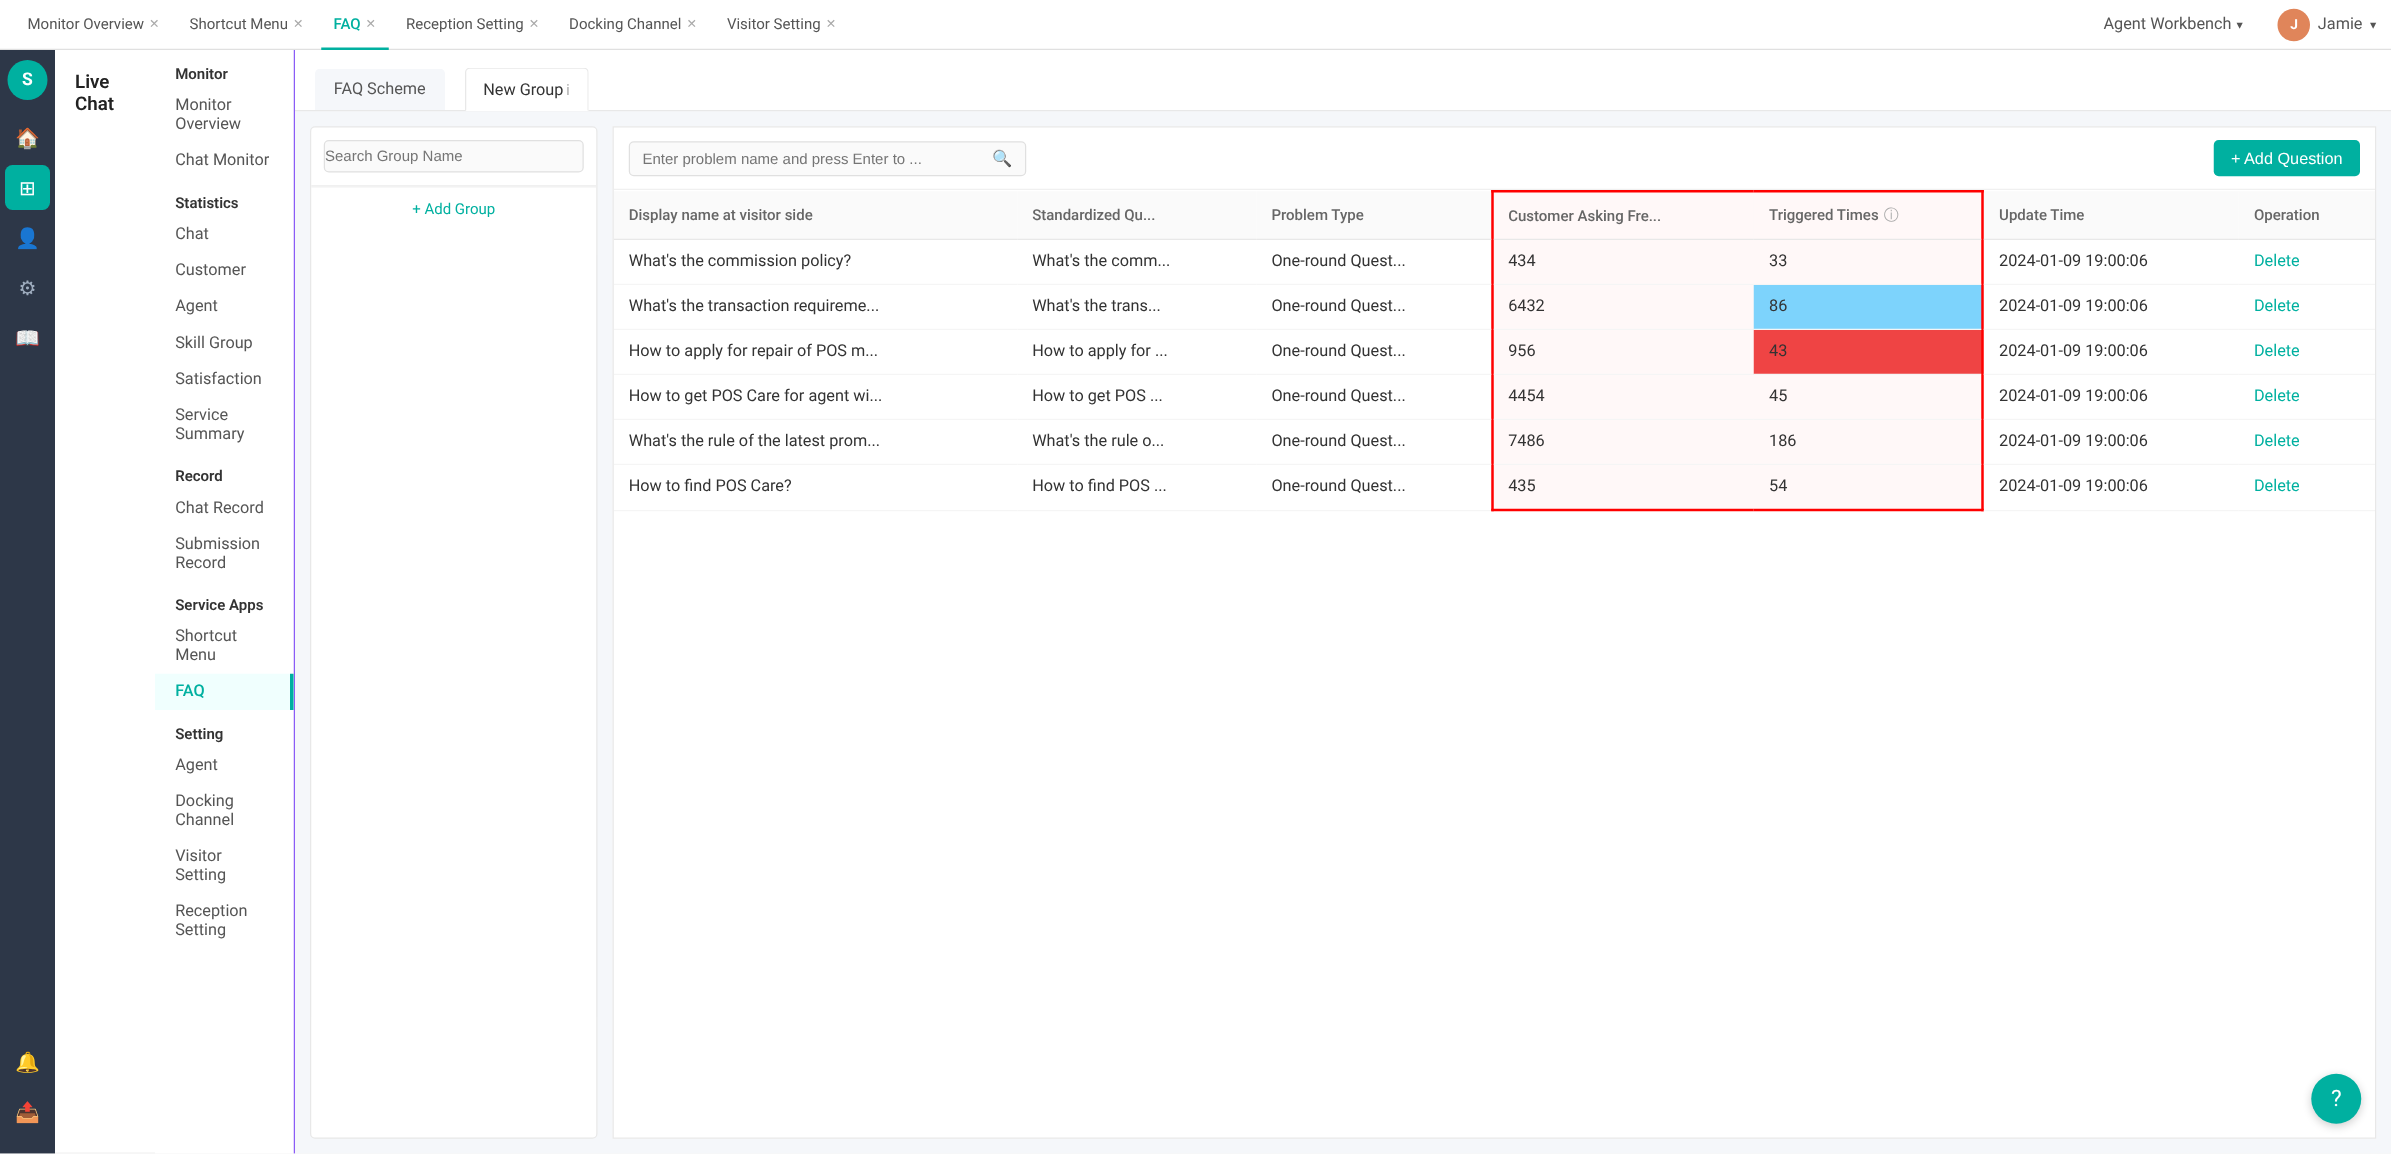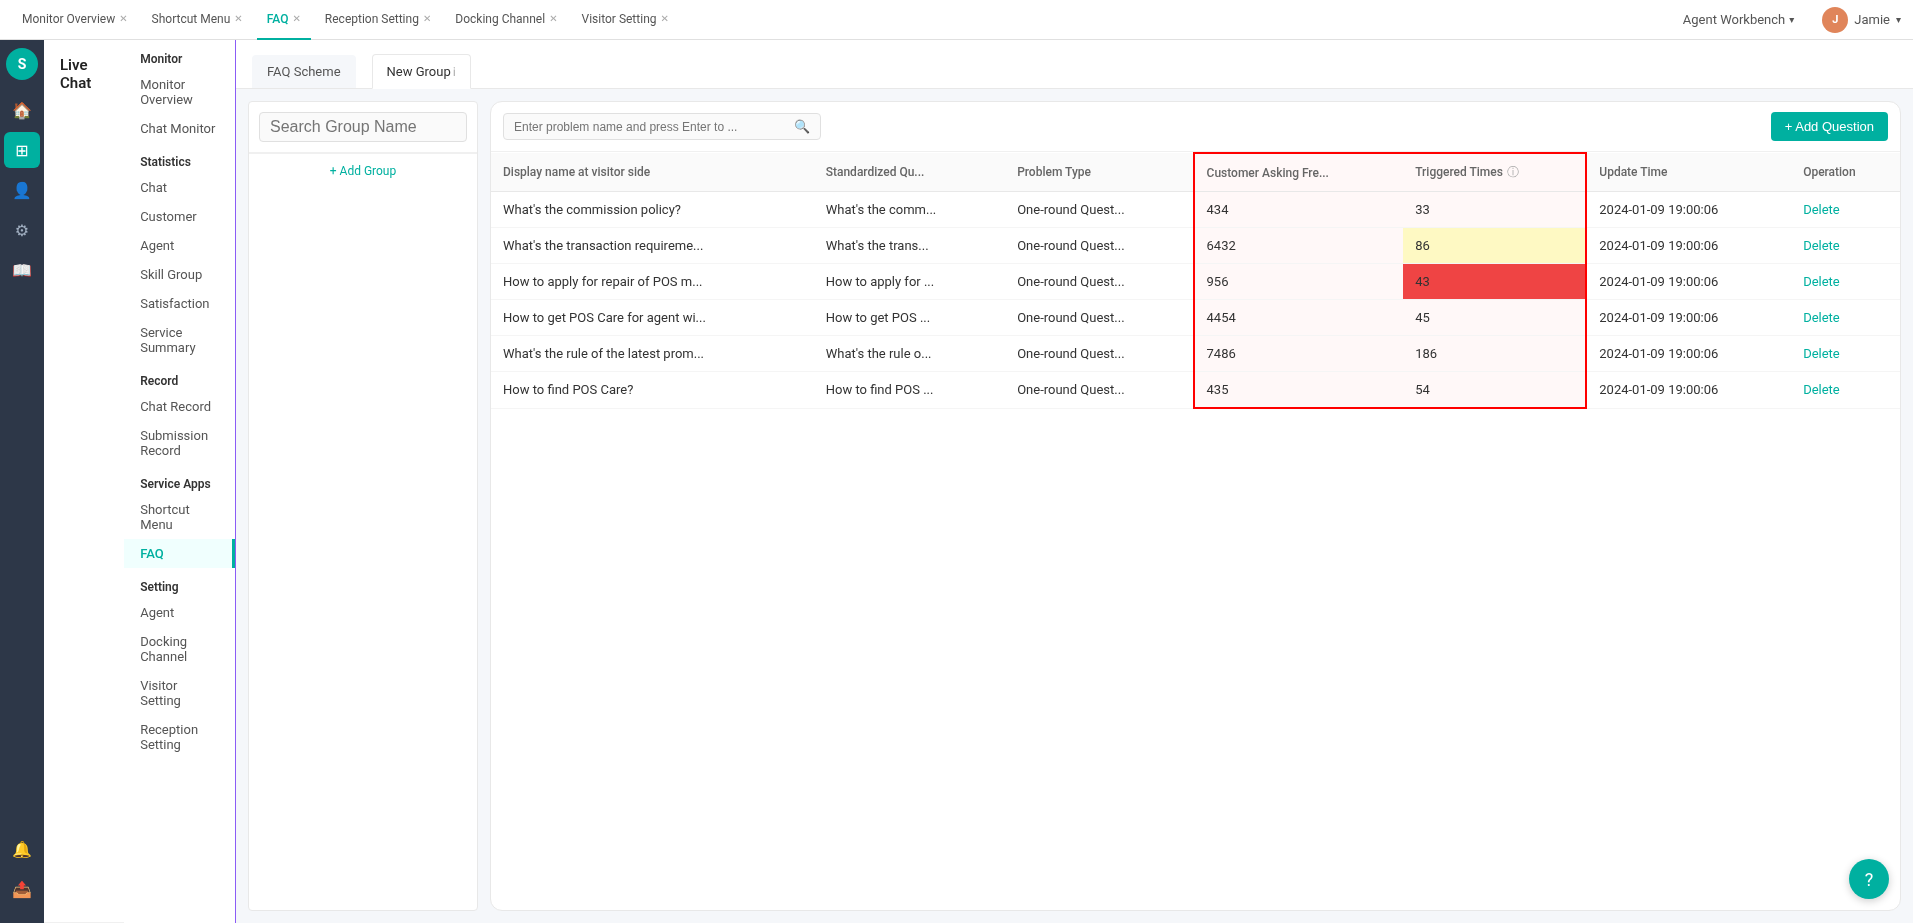--- a/index.html
+++ b/index.html
@@ -41,29 +41,29 @@
     .sub-tab { padding: 8px 14px; font-size: 13px; cursor: pointer; border: 1px solid transparent; border-radius: 4px 4px 0 0; color: #555; background: #f5f7fa; }
     .sub-tab.active { background: #fff; border: 1px solid #e8e8e8; border-bottom: 1px solid #fff; color: #333; font-weight: 400; margin-bottom: -1px; }
     .sub-tab-info { font-size: 12px; color: #aaa; margin-left: 2px; }
 
     
     .content-inner { display: flex; flex: 1; overflow: hidden; padding: 12px; gap: 12px; }
 
     
     .group-panel { width: 230px; background: #fff; border-radius: 4px; border: 1px solid #e8e8e8; display: flex; flex-direction: column; flex-shrink: 0; }
     .group-search { padding: 10px; border-bottom: 1px solid #f0f0f0; }
-    .group-search input { width: 100%; border: 1px solid #e0e0e0; border-radius: 4px; padding: 5px 10px; font-size: 16px; color: #333; outline: none; background: #fafafa; }
+    .group-search input { width: 100%; border: 1px solid #e0e0e0; border-radius: 4px; padding: 5px 0; font-size: 12px; color: #333; outline: none; background: #fafafa; }
     .group-list { flex: 1; overflow-y: auto; }
     .group-item { display: flex; align-items: center; justify-content: space-between; padding: 10px 12px; cursor: pointer; color: #333; font-size: 13px; border-bottom: 1px solid #f5f5f5; }
     .group-item.active { background: #f0fffe; color: #333; font-weight: 500; }
     .group-item-dots { color: #aaa; font-size: 16px; }
     .add-group-btn { padding: 10px; text-align: center; color: #00b0a0; font-size: 12px; cursor: pointer; border-top: 1px solid #f0f0f0; }
 
     
-    .faq-panel { flex: 1; background: #fff; border-radius: 12px; border: 1px solid #e8e8e8; display: flex; flex-direction: column; overflow: hidden; }
+    .faq-panel { flex: 1; background: #fff; border-radius: 0; border: 1px solid #e8e8e8; display: flex; flex-direction: column; overflow: hidden; }
     .faq-toolbar { display: flex; align-items: center; justify-content: space-between; padding: 10px 12px; border-bottom: 1px solid #f0f0f0; }
     .faq-search { display: flex; align-items: center; border: 1px solid #e0e0e0; border-radius: 4px; padding: 5px 10px; background: #fafafa; }
     .faq-search input { border: none; outline: none; font-size: 12px; background: transparent; width: 280px; color: #333; }
     .add-question-btn { background: #00b0a0; color: #fff; border: none; border-radius: 4px; padding: 7px 14px; font-size: 13px; cursor: pointer; display: flex; align-items: center; gap: 4px; }
 
     
     .faq-table { flex: 1; overflow-y: auto; }
     table { width: 100%; border-collapse: collapse; }
     thead tr { background: #fafafa; }
     th { text-align: left; padding: 10px 12px; font-size: 12px; color: #666; font-weight: 500; border-bottom: 1px solid #e8e8e8; white-space: nowrap; }
@@ -211,21 +211,21 @@
                   <td style="background: rgb(255, 248, 248); border-left: 2px solid red;">434</td>
                   <td style="background: rgb(255, 248, 248); border-right: 2px solid red;">33</td>
                   <td>2024-01-09 19:00:06</td>
                   <td><span class="delete-btn">Delete</span></td>
                 </tr>
                 <tr>
                   <td>What's the transaction requireme...</td>
                   <td>What's the trans...</td>
                   <td>One-round Quest...</td>
                   <td style="background: rgb(255, 248, 248); border-left: 2px solid red;">6432</td>
-                  <td style="background: #fef9c3; border-right: 2px solid red;">86</td>
+                  <td style="background: #7dd3fc; border-right: 2px solid red;">86</td>
                   <td>2024-01-09 19:00:06</td>
                   <td><span class="delete-btn">Delete</span></td>
                 </tr>
                 <tr>
                   <td>How to apply for repair of POS m...</td>
                   <td>How to apply for ...</td>
                   <td>One-round Quest...</td>
                   <td style="background: rgb(255, 248, 248); border-left: 2px solid red;">956</td>
                   <td style="background: #ef4444; border-right: 2px solid red;">43</td>
                   <td>2024-01-09 19:00:06</td>

